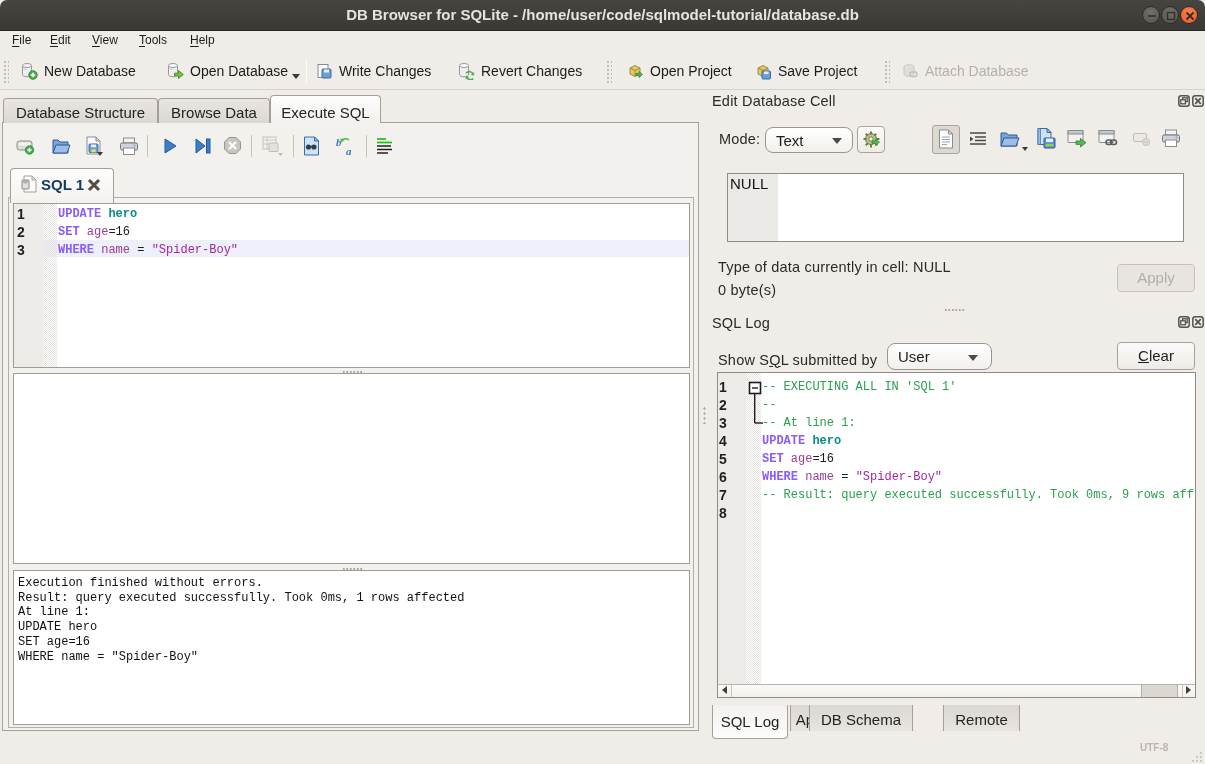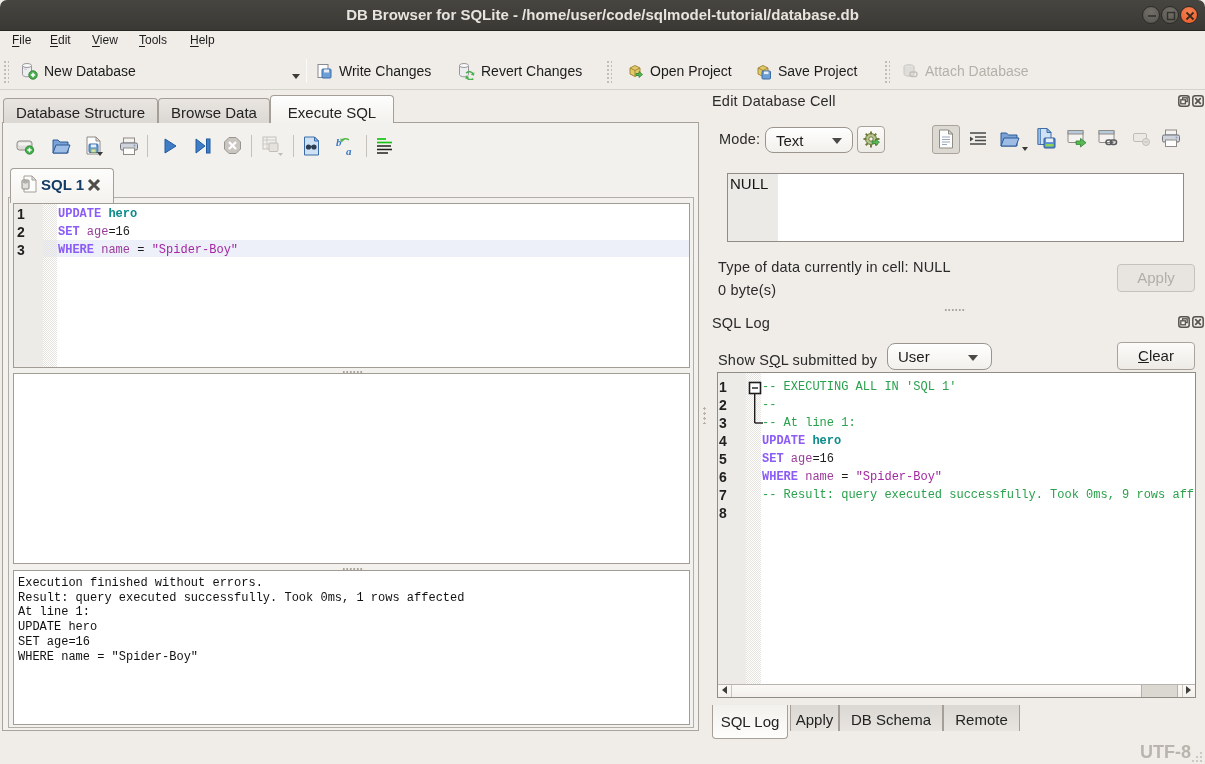--- a/index.html
+++ b/index.html
@@ -113,20 +113,26 @@
 
 <div id="toolbar">
   <div class="tgrip" style="left:3px;"></div>
   <div class="tbtn" style="left:20px;"><svg width="18" height="18" viewBox="0 0 18 18">
     <path d="M2.5 3.5 v9 c0 1.3 2 2.3 4.5 2.3 s4.5-1 4.5-2.3 v-9" fill="#eeeef0" stroke="#97979d" stroke-width="1"></path>
     <ellipse cx="7" cy="3.5" rx="4.5" ry="2" fill="#fafafb" stroke="#97979d" stroke-width="1"></ellipse>
     <path d="M3.6 6.5 c0.9 0.7 2 1 3.4 1" fill="none" stroke="#c9c9cf" stroke-width="1"></path>
     <circle cx="13" cy="13" r="4.2" fill="#4caf50" stroke="#2e7d32" stroke-width="0.9"></circle>
     <path d="M13 10.8 v4.4 M10.8 13 h4.4" stroke="#fff" stroke-width="1.5"></path>
   </svg>New Database</div>
+  <div class="tbtn" style="left:166px;"><svg width="18" height="18" viewBox="0 0 18 18">
+    <path d="M2.5 3.5 v9 c0 1.3 2 2.3 4.5 2.3 s4.5-1 4.5-2.3 v-9" fill="#eeeef0" stroke="#97979d" stroke-width="1"></path>
+    <ellipse cx="7" cy="3.5" rx="4.5" ry="2" fill="#fafafb" stroke="#97979d" stroke-width="1"></ellipse>
+    <path d="M3.6 6.5 c0.9 0.7 2 1 3.4 1" fill="none" stroke="#c9c9cf" stroke-width="1"></path>
+    <path d="M8.5 11.2 h4 v-2.6 l4.8 3.9 -4.8 3.9 v-2.6 h-4 z" fill="#7cc440" stroke="#3d8b26" stroke-width="0.9"></path>
+  </svg>Open Database</div>
   <div class="abs" style="left:292px; top:21px; width:0; height:0; border-left:4px solid transparent; border-right:4px solid transparent; border-top:5px solid #3c3a36;"></div>
   <div class="tsep" style="left:306px;"></div>
   <div class="tbtn" style="left:316px;"><svg width="17" height="17" viewBox="0 0 17 17">
     <rect x="2" y="1.5" width="10" height="13" fill="#fdfdfd" stroke="#8a8a92"></rect>
     <rect x="6" y="6" width="9" height="9" rx="1" fill="#6d9fd4" stroke="#3a6ca8"></rect>
     <rect x="8" y="6.5" width="5" height="3" fill="#e8eef8"></rect>
   </svg>Write Changes</div>
   <div class="tbtn" style="left:457px;"><svg width="18" height="18" viewBox="0 0 18 18">
     <path d="M2.5 3.5 v9 c0 1.3 2 2.3 4.5 2.3 s4.5-1 4.5-2.3 v-9" fill="#eeeef0" stroke="#97979d" stroke-width="1"></path>
     <ellipse cx="7" cy="3.5" rx="4.5" ry="2" fill="#fafafb" stroke="#97979d" stroke-width="1"></ellipse>
@@ -150,21 +156,21 @@
   <div class="tgrip" style="left:884px;"></div>
   <div class="tbtn disabled" style="left:902px;"><svg width="17" height="17" viewBox="0 0 17 17" opacity="0.45">
     <ellipse cx="7" cy="4" rx="5" ry="2.2" fill="#d5d3cf" stroke="#9a9792"></ellipse>
     <path d="M2 4 v7 c0 1.2 2.2 2.2 5 2.2 s5-1 5-2.2 v-7" fill="#cccac6" stroke="#9a9792"></path>
     <rect x="8" y="9" width="7" height="4.5" rx="2" fill="none" stroke="#8a8783" stroke-width="1.3"></rect>
   </svg>Attach Database</div>
 </div>
 
 <div class="mtab" style="left:3px; top:98px; width:155px; height:25px; z-index:1;">Database Structure</div>
 <div class="mtab" style="left:158px; top:98px; width:112px; height:25px; z-index:1;">Browse Data</div>
-<div class="mtab active" style="left:270px; top:95px; width:124px; height:28px;">Execute SQL</div>
+<div class="mtab active" style="left:270px; top:95px; width:111px; height:28px;">Execute SQL</div>
 
 <div id="leftpane"></div>
 <div id="splitframe"></div>
 
 <div id="tb2" class="abs" style="left:0; top:128px; width:700px; height:36px;">
   <svg class="abs" style="left:16px; top:9px;" width="19" height="19" viewBox="0 0 19 19">
     <rect x="1" y="4" width="15" height="9" rx="2.5" fill="#dedcd8" stroke="#8f8b85"></rect>
     <rect x="2.5" y="5.5" width="12" height="3" rx="1.5" fill="#f4f3f1"></rect>
     <circle cx="13.5" cy="13" r="4.2" fill="#3fae49" stroke="#2d8136" stroke-width="0.8"></circle>
     <path d="M13.5 10.8 v4.4 M11.3 13 h4.4" stroke="#fff" stroke-width="1.5"></path>
@@ -382,25 +388,25 @@
 
 <div class="abs" style="left:718px; top:684px; width:477px; height:13px; background:linear-gradient(#fbf9f7,#f3f0ec); border-top:1px solid #b9b5ae;"></div>
 <div class="abs" style="left:731px; top:685px; width:1px; height:12px; background:#c9c5be;"></div>
 <div class="abs" style="left:1182px; top:685px; width:1px; height:12px; background:#c9c5be;"></div>
 <div class="abs" style="left:1141px; top:685px; width:37px; height:12px; background:#dbd7d1; border-left:1px solid #b5b1aa; border-right:1px solid #b5b1aa;"></div>
 <div class="abs" style="left:722px; top:686px; width:0; height:0; border-top:4.5px solid transparent; border-bottom:4.5px solid transparent; border-right:5px solid #3f3d39;"></div>
 <div class="abs" style="left:1186px; top:686px; width:0; height:0; border-top:4.5px solid transparent; border-bottom:4.5px solid transparent; border-left:5px solid #3f3d39;"></div>
 
 <div class="stab active" style="left:712px; top:705px; width:76px; height:34px; padding-top:8px;">SQL Log</div>
 <div class="stab" style="left:790px; top:705px; width:49px; height:30px; padding-top:6px;">Apply</div>
-<div class="stab" style="left:839px; top:705px; width:104px; height:30px; padding-top:6px;">DB Schema</div>
+<div class="stab" style="left:809px; top:705px; width:104px; height:30px; padding-top:6px;">DB Schema</div>
 <div class="stab" style="left:943px; top:705px; width:77px; height:30px; padding-top:6px;">Remote</div>
 
 <div id="statusbar">
-  <div class="abs" style="left:1140px; top:11px; color:#b9b5ae; font-weight:bold; font-size:18px;">UTF-8</div>
+  <div class="abs" style="left:1140px; top:11px; color:#b9b5ae; font-weight:bold; font-size:10px;">UTF-8</div>
   <svg class="abs" style="left:1190px; top:19px;" width="13" height="13" viewBox="0 0 13 13">
     <g fill="#c4bfb8">
       <circle cx="11" cy="3" r="1.1"></circle>
         <circle cx="7" cy="7" r="1.1"></circle>
         <circle cx="11" cy="7" r="1.1"></circle>
       <circle cx="3" cy="11" r="1.1"></circle>
         <circle cx="7" cy="11" r="1.1"></circle>
         <circle cx="11" cy="11" r="1.1"></circle>
     </g>
   </svg>

